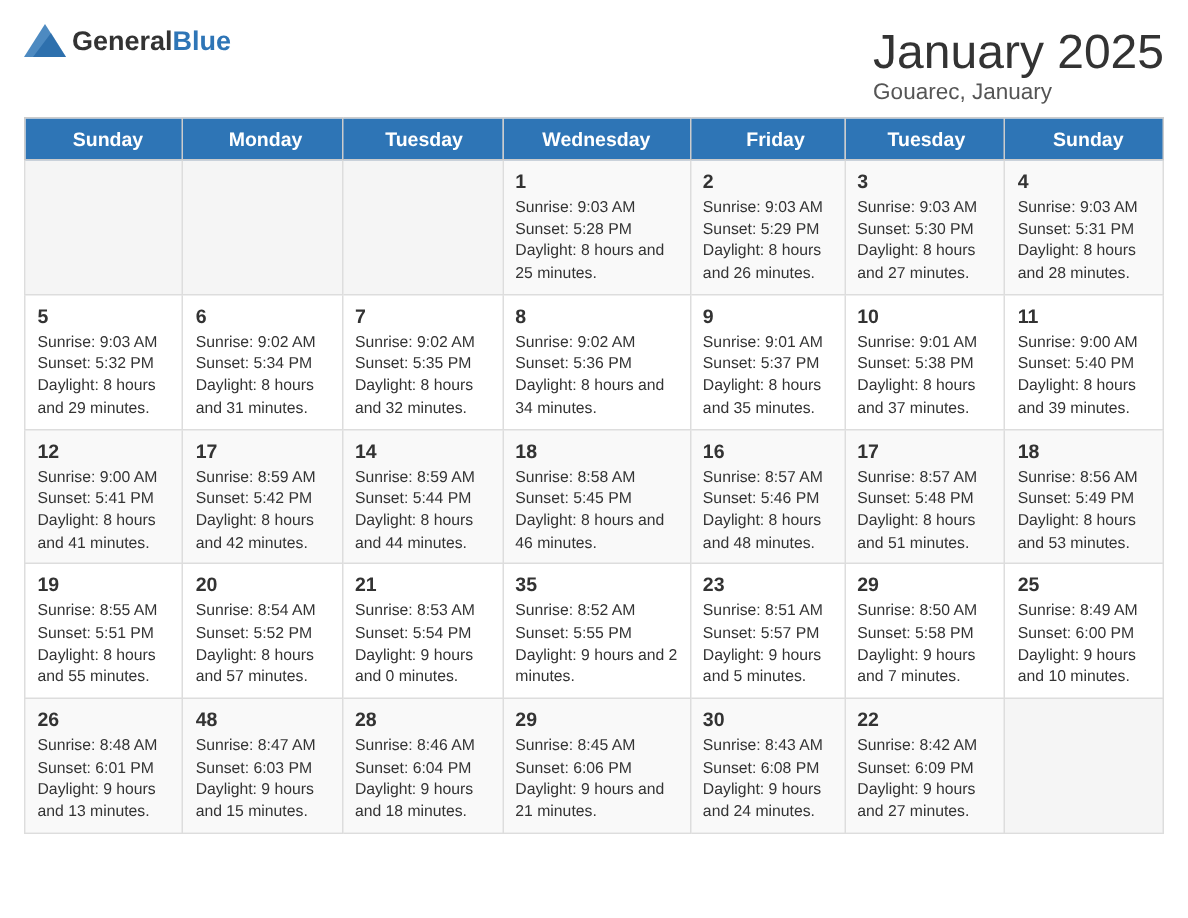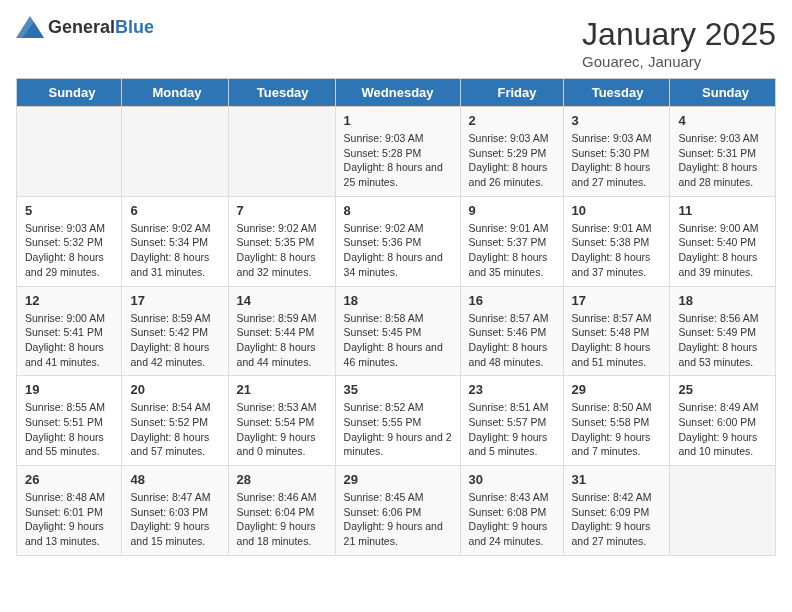--- a/index.html
+++ b/index.html
@@ -240,19 +240,19 @@
         </td>
         <td>
           <div class="day-number">29</div>
           <div class="day-info">Sunrise: 8:45 AM<br>Sunset: 6:06 PM<br>Daylight: 9 hours and 21 minutes.</div>
         </td>
         <td>
           <div class="day-number">30</div>
           <div class="day-info">Sunrise: 8:43 AM<br>Sunset: 6:08 PM<br>Daylight: 9 hours and 24 minutes.</div>
         </td>
         <td>
-          <div class="day-number">31</div>
+          <div class="day-number">22</div>
           <div class="day-info">Sunrise: 8:42 AM<br>Sunset: 6:09 PM<br>Daylight: 9 hours and 27 minutes.</div>
         </td>
         <td class="empty-cell"></td>
       </tr>
     </tbody>
 </table>
 
 </body></html>

